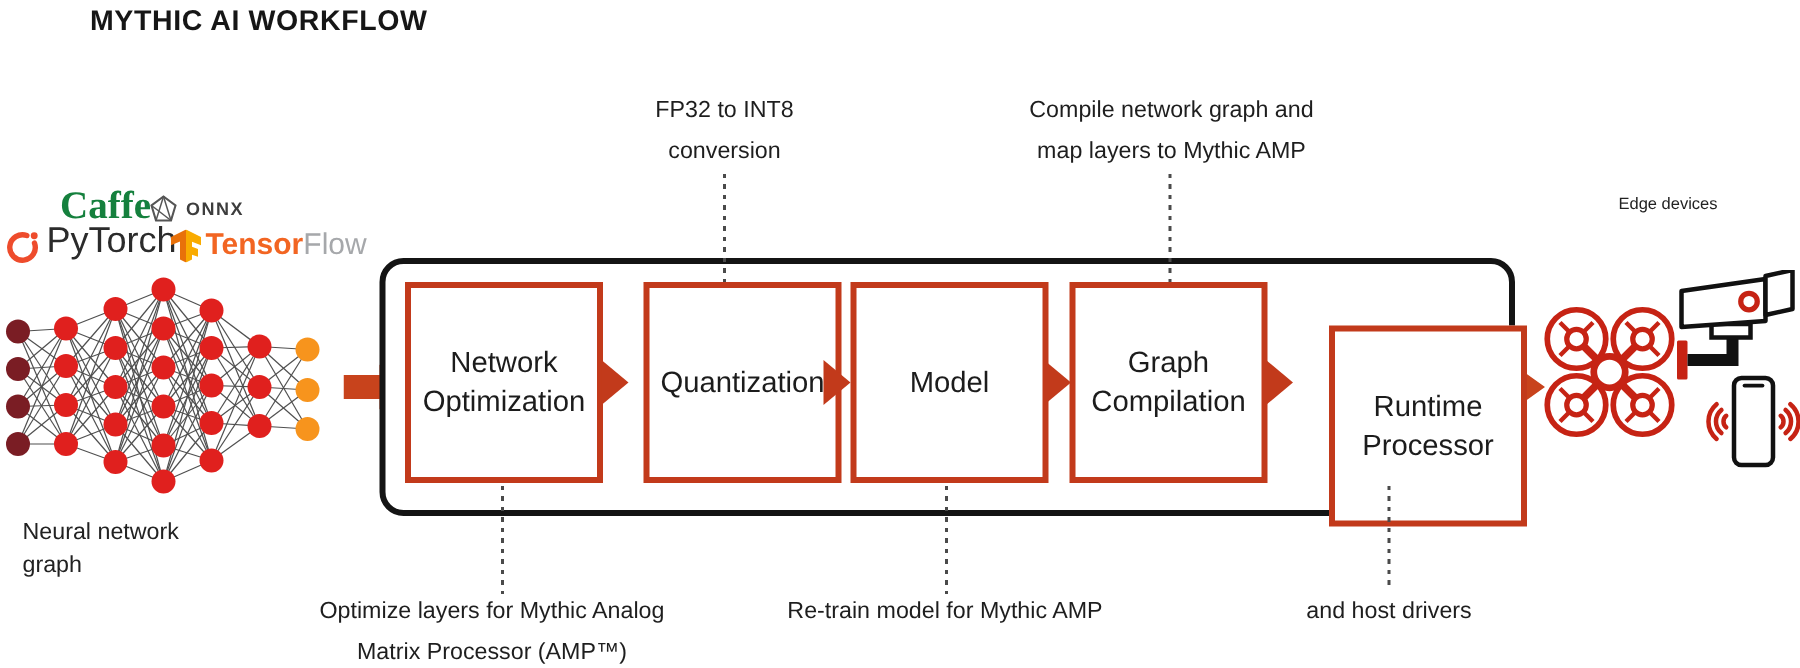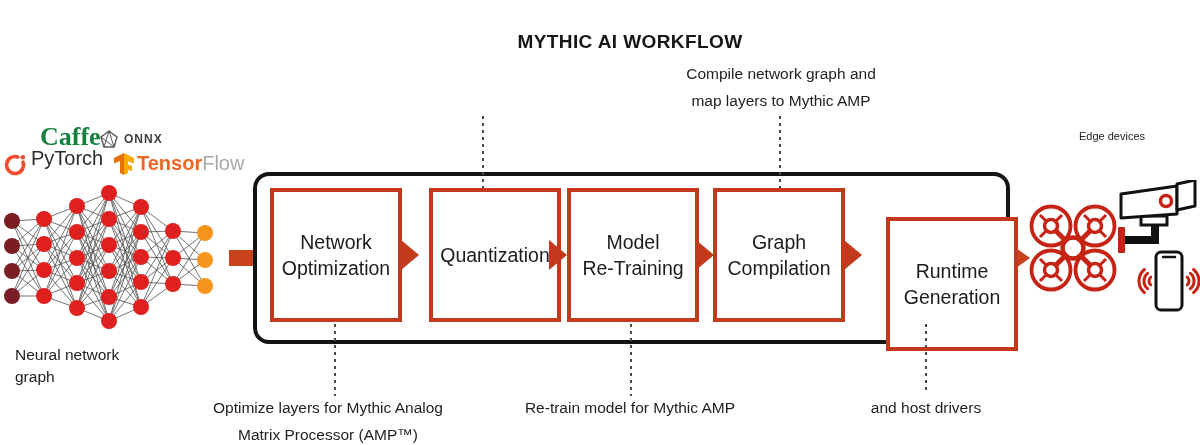--- a/index.html
+++ b/index.html
@@ -2,27 +2,27 @@
 <html><head>
 <meta charset="utf-8">
 <style>
   html,body{margin:0;padding:0;background:#fff;}
   .canvas{
     position:relative;width:1200px;height:445px;background:#ffffff;
     font-family:"Liberation Sans",sans-serif;color:#1d1d1d;overflow:hidden;
   }
   .abs{position:absolute;}
   
-  .title{left:60px;right:0;top:4px;text-align:center;font-size:19px;font-weight:700;letter-spacing:.4px;color:#161616;margin-top:27px;}
+  .title{left:60px;right:0;top:4px;text-align:left;font-size:19px;font-weight:700;letter-spacing:.4px;color:#161616;}
   
   .caffe{left:40px;top:122px;font-family:"Liberation Serif",serif;font-size:26px;font-weight:600;color:#15803d;}
   .onnx-icon{left:99px;top:130px;}
   .onnx-text{left:124px;top:132px;font-size:12px;font-weight:600;letter-spacing:1px;color:#3d3d3d;}
   .pytorch-icon{left:3px;top:149px;}
-  .pytorch-text{left:31px;top:147px;font-size:20px;font-weight:500;color:#2b2b2b;}
+  .pytorch-text{left:31px;top:147px;font-size:24px;font-weight:500;color:#2b2b2b;}
   .tf-icon{left:114px;top:153px;}
   .tf-text{left:137px;top:152px;font-size:20px;font-weight:700;}
   .tf-bold{color:#f26522;}
   .tf-light{color:#a6a8ab;font-weight:400;}
   
   .nn-caption{left:15px;top:344px;width:180px;font-size:15.5px;line-height:22px;color:#222;}
   
   .pipe{left:253px;top:172px;width:757px;height:172px;border:4px solid #141414;border-radius:16px;box-sizing:border-box;background:#fff;}
   .stage{top:188px;width:132px;height:134px;box-sizing:border-box;border:4px solid #c23a1b;background:#fff;
          display:flex;flex-direction:column;align-items:center;justify-content:center;
@@ -233,46 +233,49 @@
   <div class="abs stage" style="left:270px;">
     <div>Network</div>
     <div>Optimization</div>
   </div>
   <div class="abs stage" style="left:429px;">
     <div>Quantization</div>
 
   </div>
   <div class="abs stage" style="left:567px;">
     <div>Model</div>
-    <div>Re-Training</div>
   </div>
   <div class="abs stage" style="left:713px;">
     <div>Graph</div>
     <div>Compilation</div>
   </div>
   <div class="abs stage" style="left:886px;margin-top:29px;">
     <div>Runtime</div>
-    <div>Generation</div>
+    <div>Processor</div>
   </div>
 
   <div class="abs tri" style="left:401px;"></div>
   <div class="abs tri" style="left:549px;"></div>
   <div class="abs tri" style="left:696px;"></div>
   <div class="abs tri" style="left:844px;"></div>
 
   <svg class="abs" style="left:985px;top:243px;" width="45" height="30" viewBox="0 0 45 30">
     <polygon class="arrow-fill" points="0,7 24,7 24,0 45,15 24,30 24,23 0,23"></polygon>
   </svg>
 
   <div class="abs dotv" style="left:482px;top:116px;height:72px;"></div>
   <div class="abs dotv" style="left:779px;top:116px;height:72px;"></div>
   <div class="abs dotv" style="left:334px;top:324px;height:72px;"></div>
   <div class="abs dotv" style="left:630px;top:324px;height:72px;"></div>
   <div class="abs dotv" style="left:925px;top:324px;height:68px;"></div>
 
+  <div class="abs note" style="left:383px;top:60px;width:200px;">
+    <div>FP32 to INT8</div>
+    <div>conversion</div>
+  </div>
   <div class="abs note" style="left:650px;top:60px;width:262px;">
     <div>Compile network graph and</div>
     <div>map layers to Mythic AMP</div>
   </div>
 
   <div class="abs note" style="left:173px;top:394px;width:310px;">
     <div>Optimize layers for Mythic Analog</div>
     <div>Matrix Processor (AMP™)</div>
   </div>
   <div class="abs note" style="left:475px;top:394px;width:310px;">

